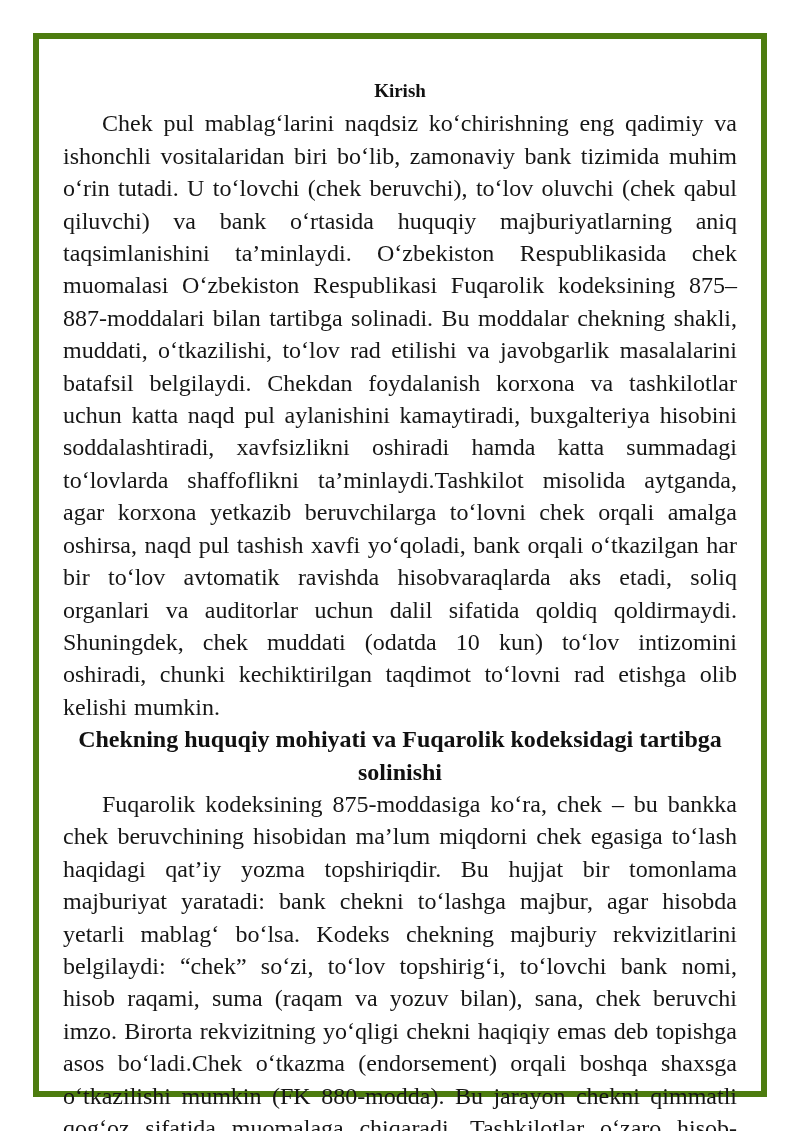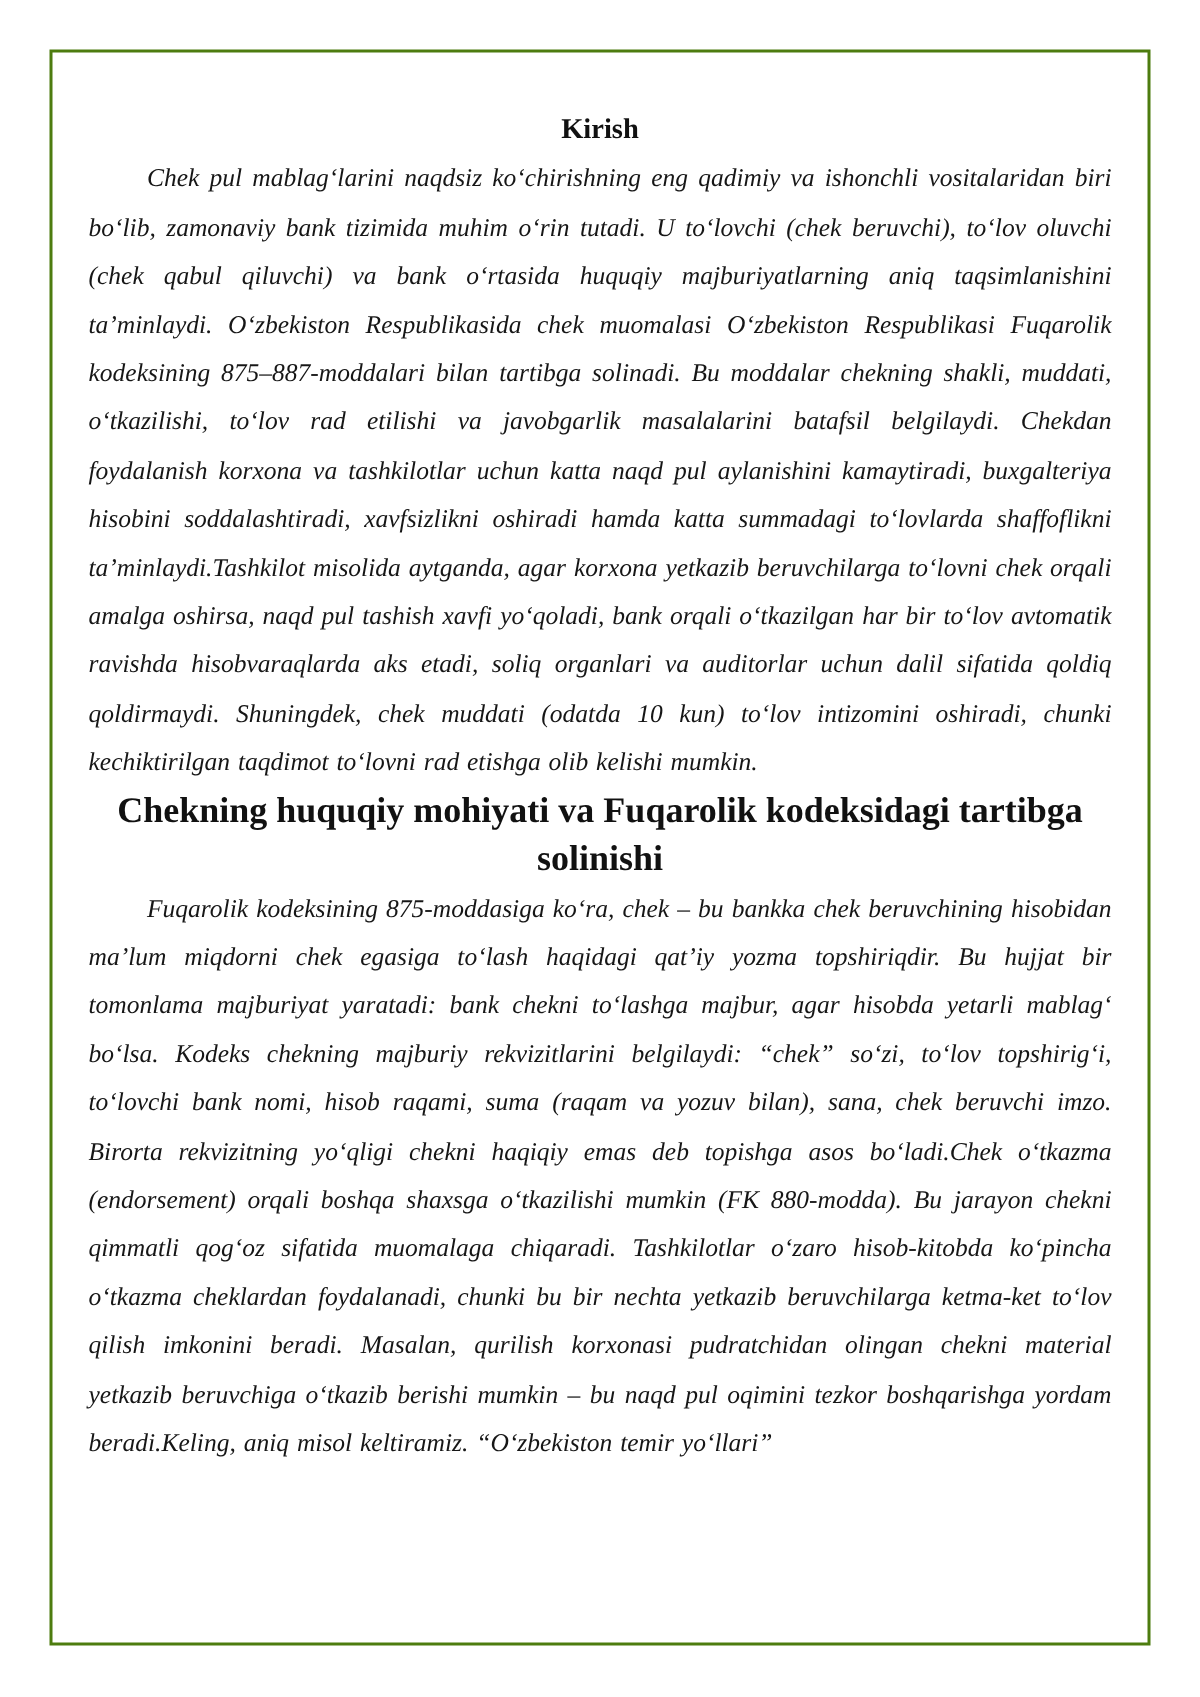--- a/index.html
+++ b/index.html
@@ -16,40 +16,39 @@
     font-family: "Liberation Serif", "DejaVu Serif", serif;
     color: #161616;
   }
   .page-border {
     position: absolute;
     left: 33px;
     top: 33px;
     width: 734px;
     height: 1064px;
     box-sizing: border-box;
-    border: 2px solid #4d7c0f;
+    border: 6px solid #4d7c0f;
     padding: 36px 24px 0 24px;
     background: #ffffff;
   }
   .doc-title {
     margin: 0;
     font-size: 19px;
     line-height: 32.4px;
     font-weight: bold;
     text-align: center;
     color: #111111;
   }
   .doc-para {
     margin: 0;
-    font-size: 17px;
+    font-size: 24px;
     line-height: 32.4px;
     text-align: justify;
     text-indent: 39px;
     word-spacing: 1px;
-    font-style: italic;
   }
   .doc-heading {
     margin: 0;
     font-size: 24px;
     line-height: 32.4px;
     font-weight: bold;
     text-align: center;
     color: #111111;
   }
 </style>

